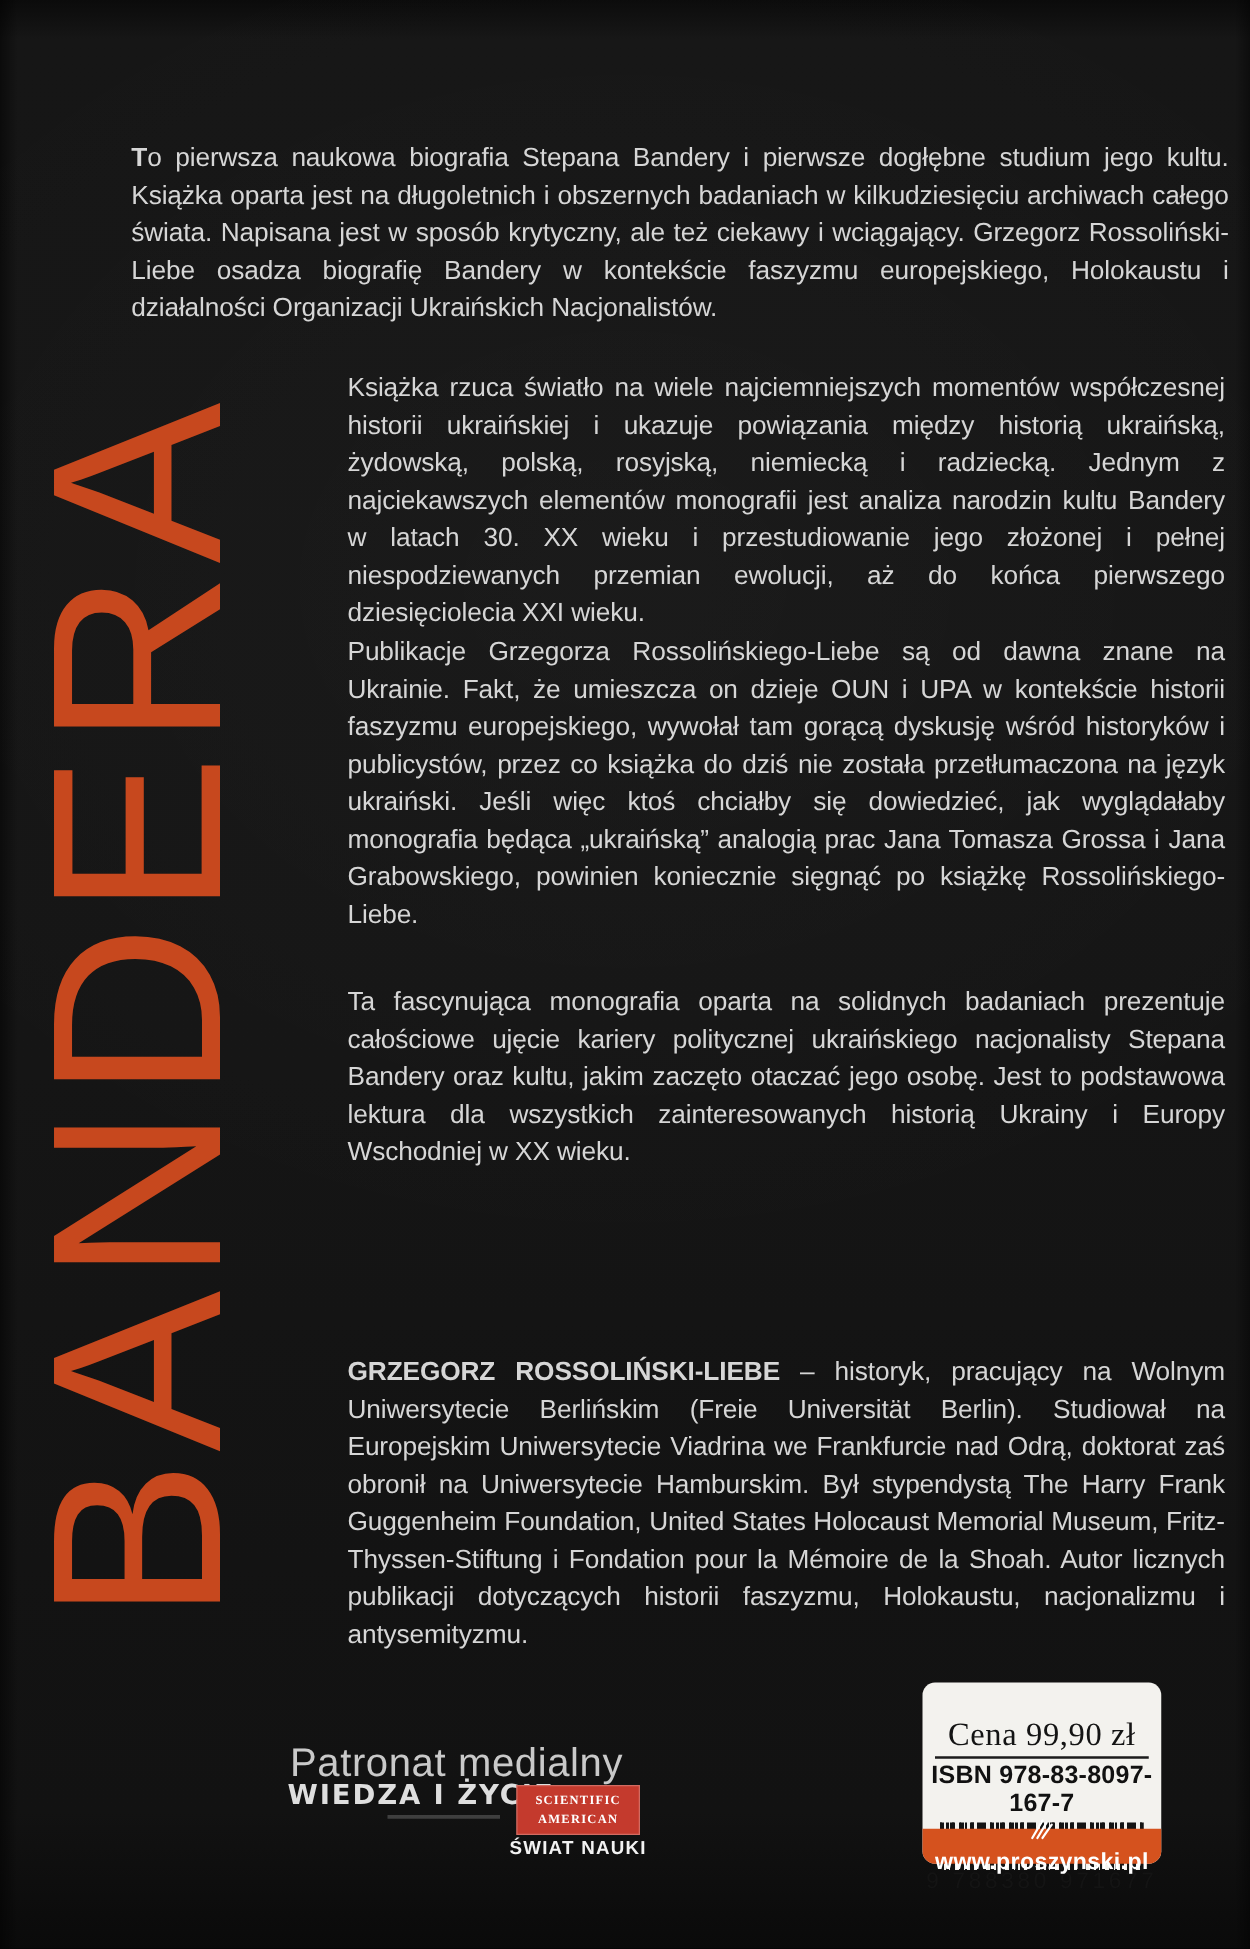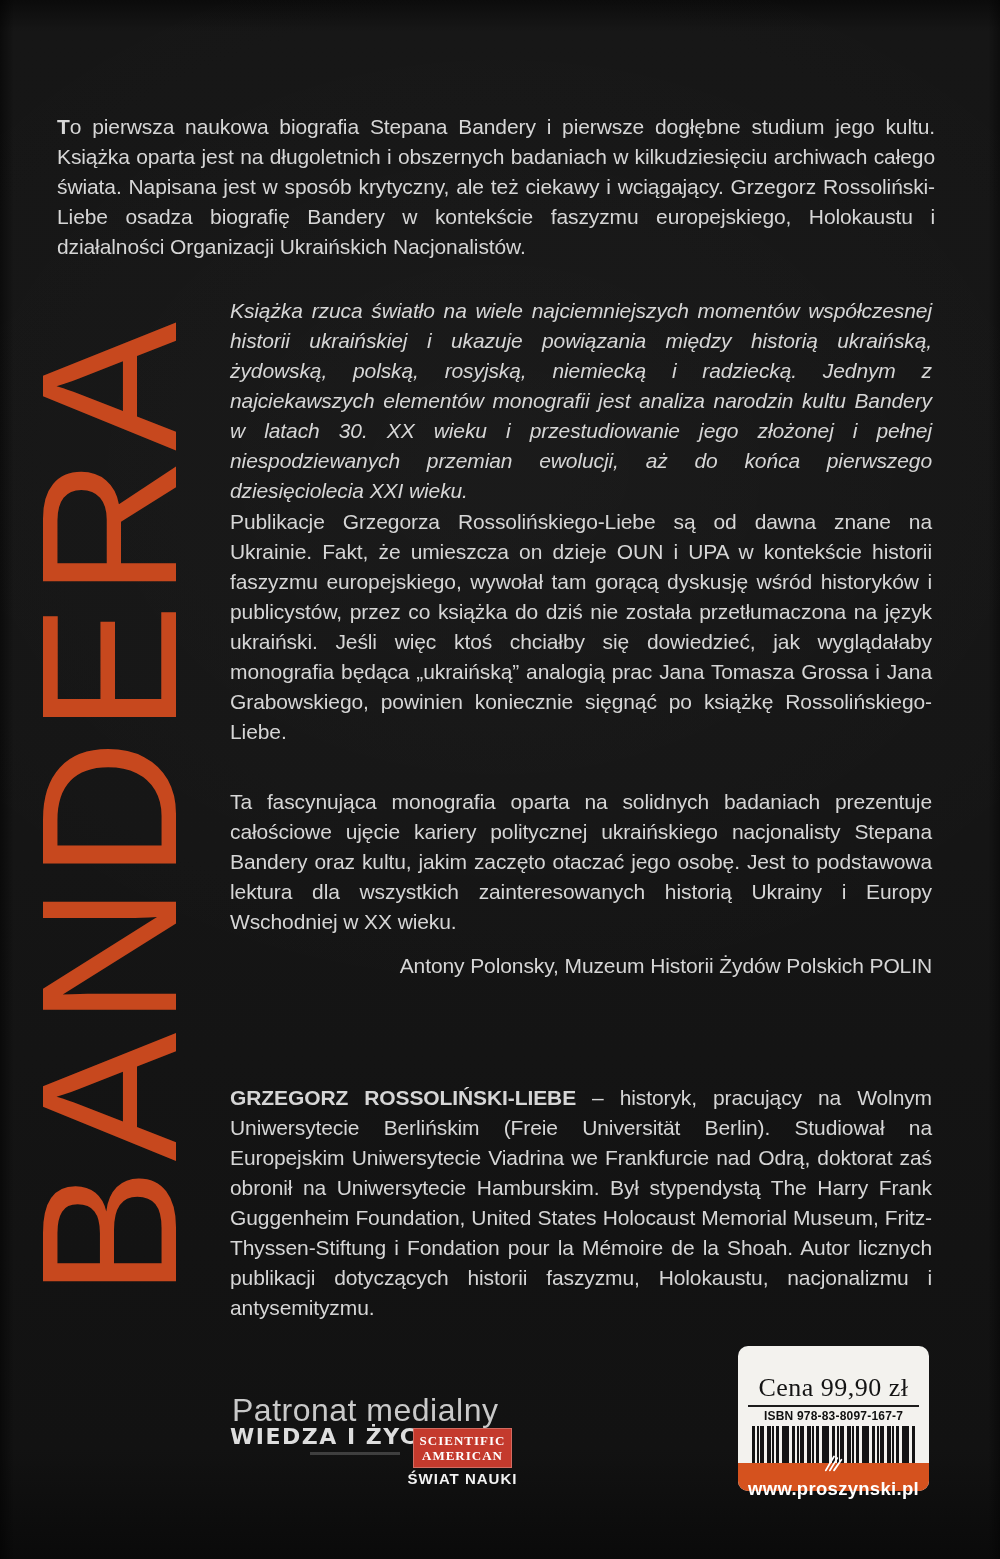--- a/index.html
+++ b/index.html
@@ -20,20 +20,21 @@
       linear-gradient(90deg, rgba(0,0,0,0.5) 0px, rgba(0,0,0,0) 14px),
       linear-gradient(270deg, rgba(0,0,0,0.4) 0px, rgba(0,0,0,0) 12px);
     pointer-events:none;
   }
   .body-text{
     position:absolute;
     font-size:21px;line-height:30px;
     letter-spacing:-0.1px;
     text-align:justify;
     color:#d6d6d6;
+    margin-left:48px;
   }
   .lead-bold{font-weight:bold;}
   .attribution{
     text-align:right;
     margin-top:14px;
   }
   
   .spine{
     position:absolute;left:20px;top:312px;width:180px;height:988px;
   }
@@ -62,21 +63,21 @@
     background:rgba(200,200,200,0.25);
   }
   .sa-box{
     position:absolute;left:413px;top:1428px;width:99px;height:40px;
     background:#c43a2d;
     box-shadow:inset 0 0 0 1px rgba(255,255,255,0.25);
     display:flex;flex-direction:column;align-items:center;justify-content:center;
   }
   .sa-line{
     font-family:"Liberation Serif","DejaVu Serif",serif;
-    font-weight:bold;font-size:13px;line-height:15px;
+    font-weight:bold;font-size:10px;line-height:15px;
     color:#ffffff;letter-spacing:1px;white-space:nowrap;
   }
   .swiat-nauki{
     position:absolute;left:405px;top:1470px;width:115px;
     text-align:center;
     font-size:15px;font-weight:bold;color:#f2f2f2;letter-spacing:1px;
     white-space:nowrap;
   }
   
   .price-label{
@@ -85,21 +86,21 @@
   }
   .price-text{
     font-family:"Liberation Serif","DejaVu Serif",serif;
     font-size:26px;color:#141414;text-align:center;
     padding-top:4px;letter-spacing:0.5px;margin-top:23px;
   }
   .price-rule{
     border:none;border-top:2px solid #1c1c1c;margin:2px 10px 1px 10px;
   }
   .isbn-text{
-    font-size:12px;font-weight:bold;color:#111;text-align:center;
+    font-size:20px;font-weight:bold;color:#111;text-align:center;
     letter-spacing:0.2px;padding-top:1px;
   }
   .barcode{
     margin:3px 14px 0 14px;height:38px;
     background:
       repeating-linear-gradient(90deg,#141414 0 2px,transparent 2px 5px),
       repeating-linear-gradient(90deg,#141414 0 3px,#f3f2ee 3px 8px);
   }
   .barcode-digits{
     font-size:18px;color:#141414;text-align:center;
@@ -122,31 +123,30 @@
 <div class="page">
 
   <div class="body-text" style="left:57px;top:112px;width:878px;">
     <span class="lead-bold">T</span><span>o pierwsza naukowa biografia Stepana Bandery i pierwsze dogłębne studium jego kultu. Książka oparta jest na długoletnich i obszernych badaniach w kilkudziesięciu archiwach całego świata. Napisana jest w sposób krytyczny, ale też ciekawy i wciągający. Grzegorz Rossoliński-Liebe osadza biografię Bandery w kontekście faszyzmu europejskiego, Holokaustu i działalności Organizacji Ukraińskich Nacjonalistów.</span>
   </div>
 
   <div class="spine">
     <div class="spine-text" style="color:#c7481e;">BANDERA</div>
   </div>
 
-  <div class="body-text" style="left:230px;top:296px;width:702px;font-style:italic;">
+  <div class="body-text" style="left:230px;top:296px;width:702px;">
     <span>Książka rzuca światło na wiele najciemniejszych momentów współczesnej historii ukraińskiej i ukazuje powiązania między historią ukraińską, żydowską, polską, rosyjską, niemiecką i radziecką. Jednym z najciekawszych elementów monografii jest analiza narodzin kultu Bandery w latach 30. XX wieku i przestudiowanie jego złożonej i pełnej niespodziewanych przemian ewolucji, aż do końca pierwszego dziesięciolecia XXI wieku.</span>
   </div>
 
   <div class="body-text" style="left:230px;top:507px;width:702px;">
     <span>Publikacje Grzegorza Rossolińskiego-Liebe są od dawna znane na Ukrainie. Fakt, że umieszcza on dzieje OUN i UPA w kontekście historii faszyzmu europejskiego, wywołał tam gorącą dyskusję wśród historyków i publicystów, przez co książka do dziś nie została przetłumaczona na język ukraiński. Jeśli więc ktoś chciałby się dowiedzieć, jak wyglądałaby monografia będąca „ukraińską” analogią prac Jana Tomasza Grossa i Jana Grabowskiego, powinien koniecznie sięgnąć po książkę Rossolińskiego-Liebe.</span>
   </div>
 
   <div class="body-text" style="left:230px;top:787px;width:702px;">
     <span>Ta fascynująca monografia oparta na solidnych badaniach prezentuje całościowe ujęcie kariery politycznej ukraińskiego nacjonalisty Stepana Bandery oraz kultu, jakim zaczęto otaczać jego osobę. Jest to podstawowa lektura dla wszystkich zainteresowanych historią Ukrainy i Europy Wschodniej w XX wieku.</span>
-    <div class="attribution">Antony Polonsky, Muzeum Historii Żydów Polskich POLIN</div>
   </div>
 
   <div class="body-text" style="left:230px;top:1083px;width:702px;">
     <span class="lead-bold">GRZEGORZ ROSSOLIŃSKI-LIEBE</span><span> – historyk, pracujący na Wolnym Uniwersytecie Berlińskim (Freie Universität Berlin). Studiował na Europejskim Uniwersytecie Viadrina we Frankfurcie nad Odrą, doktorat zaś obronił na Uniwersytecie Hamburskim. Był stypendystą The Harry Frank Guggenheim Foundation, United States Holocaust Memorial Museum, Fritz-Thyssen-Stiftung i Fondation pour la Mémoire de la Shoah. Autor licznych publikacji dotyczących historii faszyzmu, Holokaustu, nacjonalizmu i antysemityzmu.</span>
   </div>
 
   <div class="patronat">Patronat medialny</div>
 
   <div class="wiedza-logo">WIEDZA I ŻYCIE</div>
   <div class="wiedza-sub"></div>

